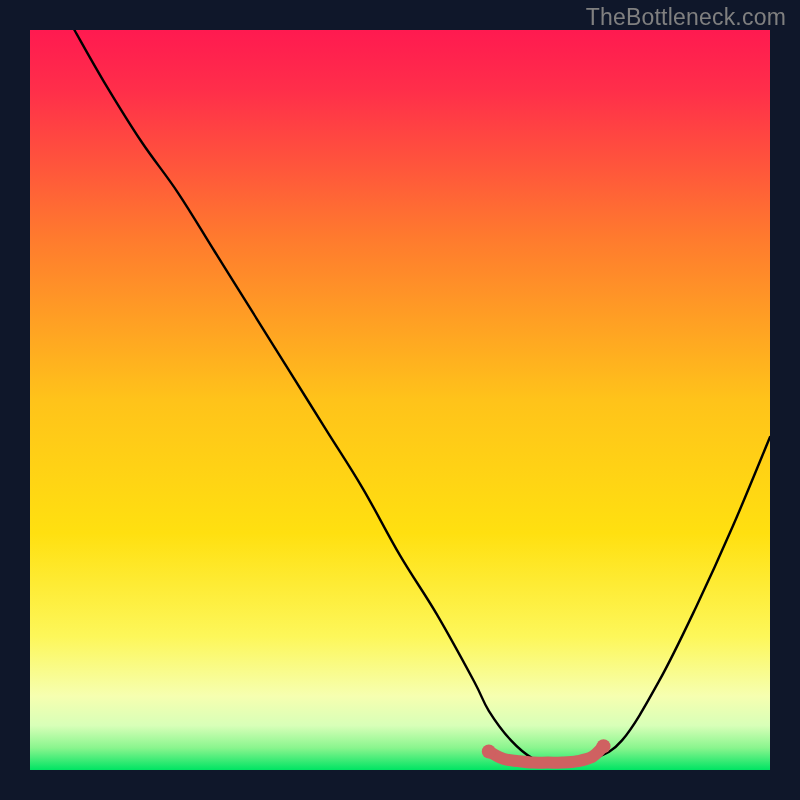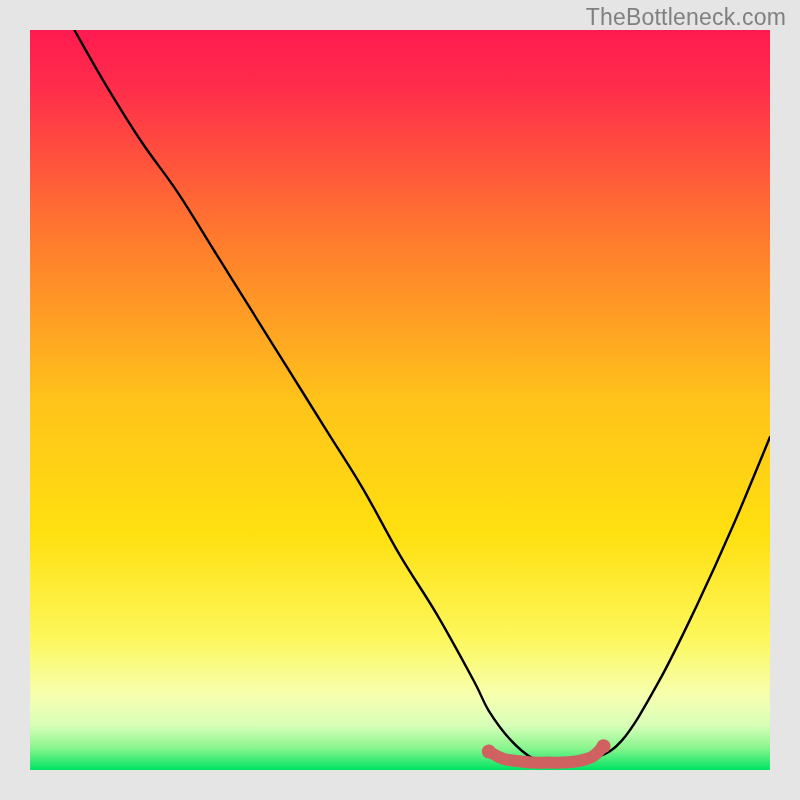--- a/index.html
+++ b/index.html
@@ -7,21 +7,21 @@
     padding: 0;
     width: 800px;
     height: 800px;
     background: #000;
     overflow: hidden;
   }
   .outer {
     position: relative;
     width: 800px;
     height: 800px;
-    background: #e5e5e5;
+    background: #0f172a;
   }
   .watermark {
     position: absolute;
     top: 4px;
     right: 14px;
     color: #808080;
     font-family: Arial, Helvetica, sans-serif;
     font-size: 23px;
     font-weight: 400;
     letter-spacing: 0.2px;

